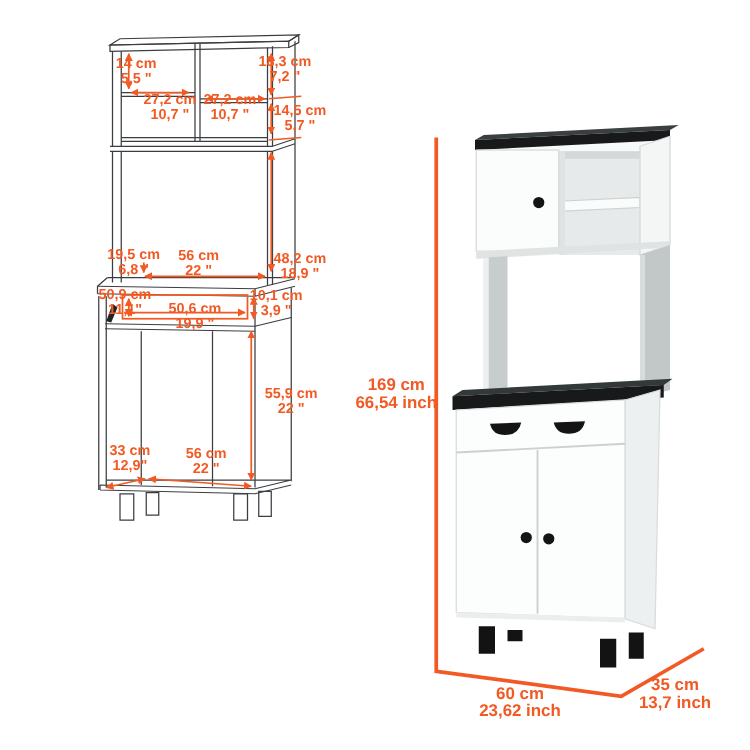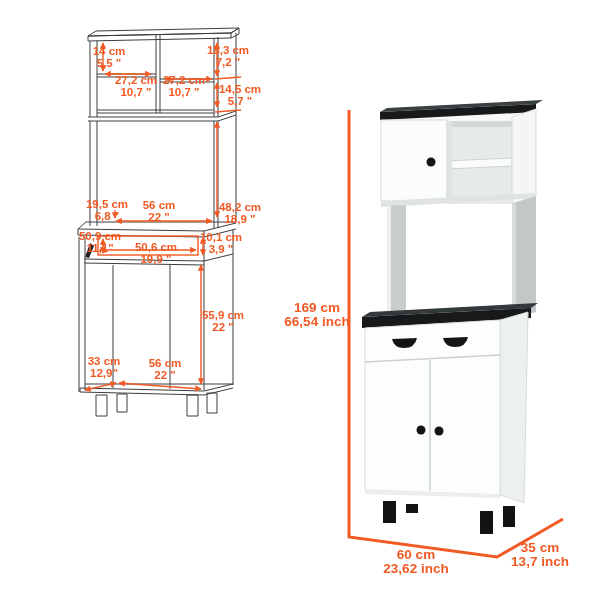--- a/index.html
+++ b/index.html
@@ -177,21 +177,21 @@
       <span>11,1"</span>
   </div>
   <div class="dim dim-sm" style="left:156px;top:242px;">
     <span>50,6 cm</span>
       <span>19,9 "</span>
   </div>
   <div class="dim dim-sm" style="left:221px;top:232px;">
     <span>10,1 cm</span>
       <span>3,9 "</span>
   </div>
-  <div class="dim dim-sm" style="left:211px;top:310px;padding-left:24px;">
+  <div class="dim dim-sm" style="left:221px;top:310px;padding-left:24px;">
     <span>55,9 cm</span>
       <span>22 "</span>
   </div>
   <div class="dim dim-sm" style="left:104px;top:356px;">
     <span>33 cm</span>
       <span>12,9"</span>
   </div>
   <div class="dim dim-sm" style="left:165px;top:358px;">
     <span>56 cm</span>
       <span>22 "</span>

